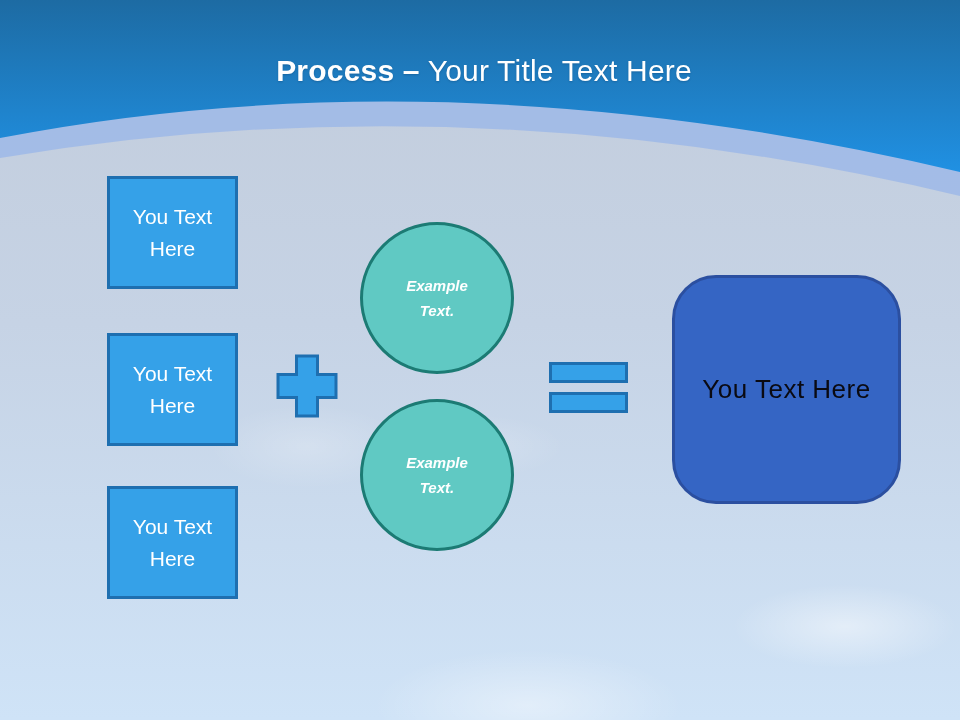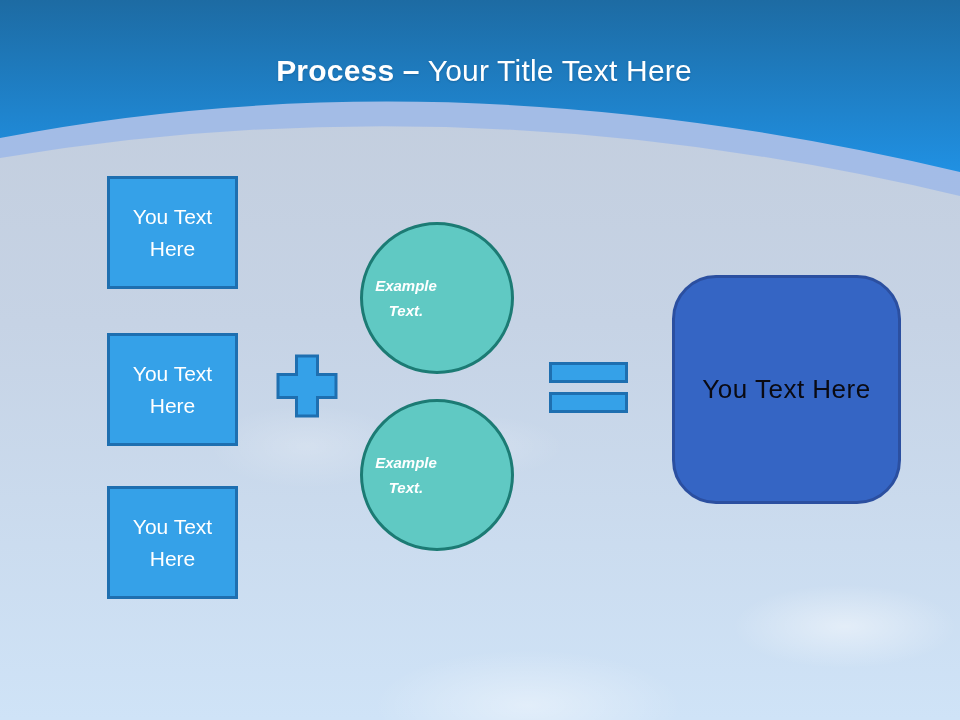--- a/index.html
+++ b/index.html
@@ -25,21 +25,21 @@
     position:absolute; left:107px; width:131px; height:113px; box-sizing:border-box;
     background:#35a1e8; border:3px solid #1e6fb0;
     display:flex; align-items:center; justify-content:center; text-align:center;
   }
   .sq span{color:#ffffff; font-size:21px; line-height:32px; width:110px;}
   .sq1{top:176px;} .sq2{top:333px;} .sq3{top:486px;}
   .plus-wrap{position:absolute; left:276px; top:354px;}
   .circle{
     position:absolute; left:360px; width:154px; height:152px; box-sizing:border-box;
     background:#60c9c3; border:3px solid #1c7b74; border-radius:50%;
-    display:flex; align-items:center; justify-content:flex-start; text-align:center;
+    display:flex; align-items:center; justify-content:center; text-align:center;
   }
   .circle span{color:#ffffff; font-size:15px; line-height:25px; font-weight:bold; font-style:italic; width:86px;}
   .c1{top:222px;} .c2{top:399px;}
   .equals-wrap{position:absolute; left:549px; top:362px; width:79px;}
   .eq-bar{
     width:79px; height:21px; box-sizing:border-box;
     background:#35a1e8; border:3px solid #1e6fb0;
   }
   .eq-gap{height:9px;}
   .result{

